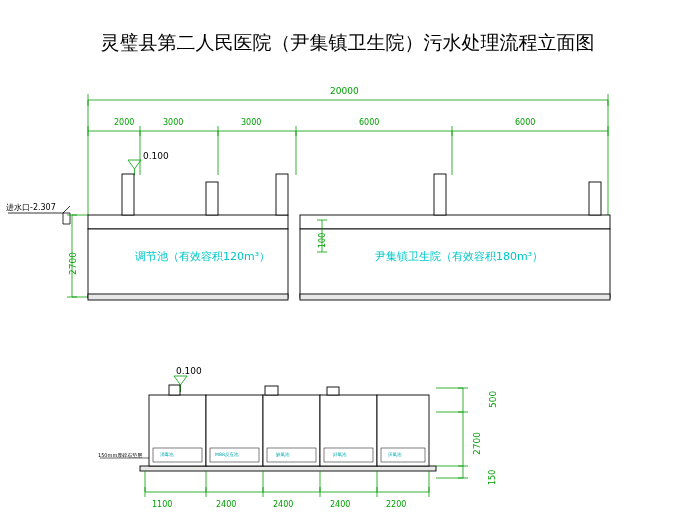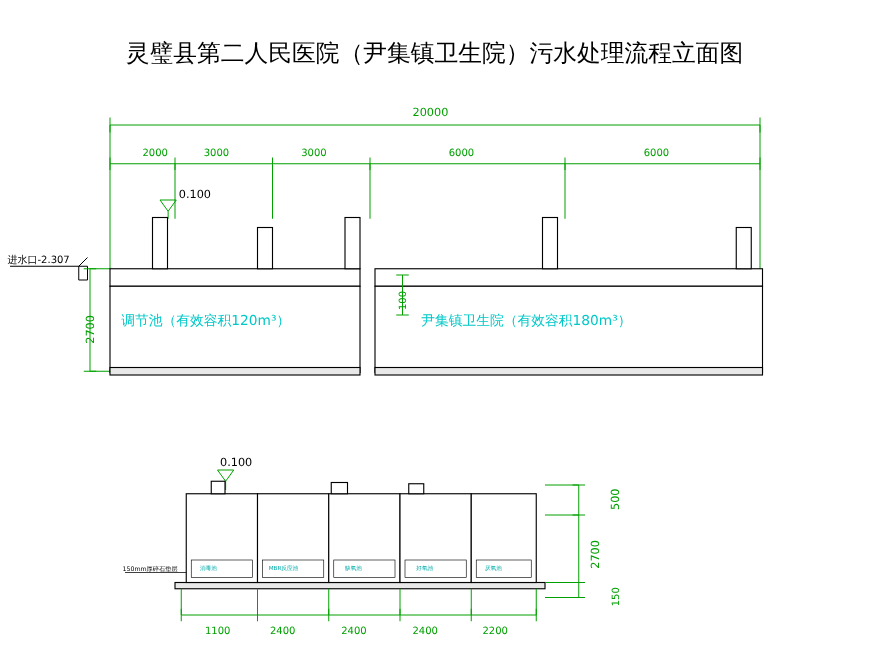--- a/index.html
+++ b/index.html
@@ -30,20 +30,21 @@
     font-family:"DejaVu Sans","Liberation Sans",sans-serif;
   }
   .lbl.black{color:#000;}
   .lbl.big{font-size:9px;}
   .poolname{
     position:absolute;
     font-size:11px;
     color:#00c8c8;
     white-space:nowrap;
     font-family:"DejaVu Sans","Liberation Sans",sans-serif;
+    margin-left:38px;
   }
   .vert{
     transform-origin:0 0;
     transform:rotate(-90deg);
   }
   .tiny{
     position:absolute;
     font-size:4.5px;
     color:#000;
     white-space:nowrap;
@@ -224,19 +225,19 @@
   <div class="tiny c" style="left:160px;top:452px;">消毒池</div>
   <div class="tiny c" style="left:215px;top:452px;">MBR反应池</div>
   <div class="tiny c" style="left:276px;top:452px;">缺氧池</div>
   <div class="tiny c" style="left:333px;top:452px;">好氧池</div>
   <div class="tiny c" style="left:388px;top:452px;">厌氧池</div>
 
   <div class="lbl vert" style="left:488px;top:408px;font-size:9px;">500</div>
   <div class="lbl vert" style="left:472px;top:455px;font-size:9px;">2700</div>
   <div class="lbl vert" style="left:488px;top:485px;font-size:8px;">150</div>
 
-  <div class="lbl" style="left:164px;top:500px;">1100</div>
+  <div class="lbl" style="left:152px;top:500px;">1100</div>
   <div class="lbl" style="left:216px;top:500px;">2400</div>
   <div class="lbl" style="left:273px;top:500px;">2400</div>
   <div class="lbl" style="left:330px;top:500px;">2400</div>
   <div class="lbl" style="left:386px;top:500px;">2200</div>
 
 </div>
 
 </body></html>

